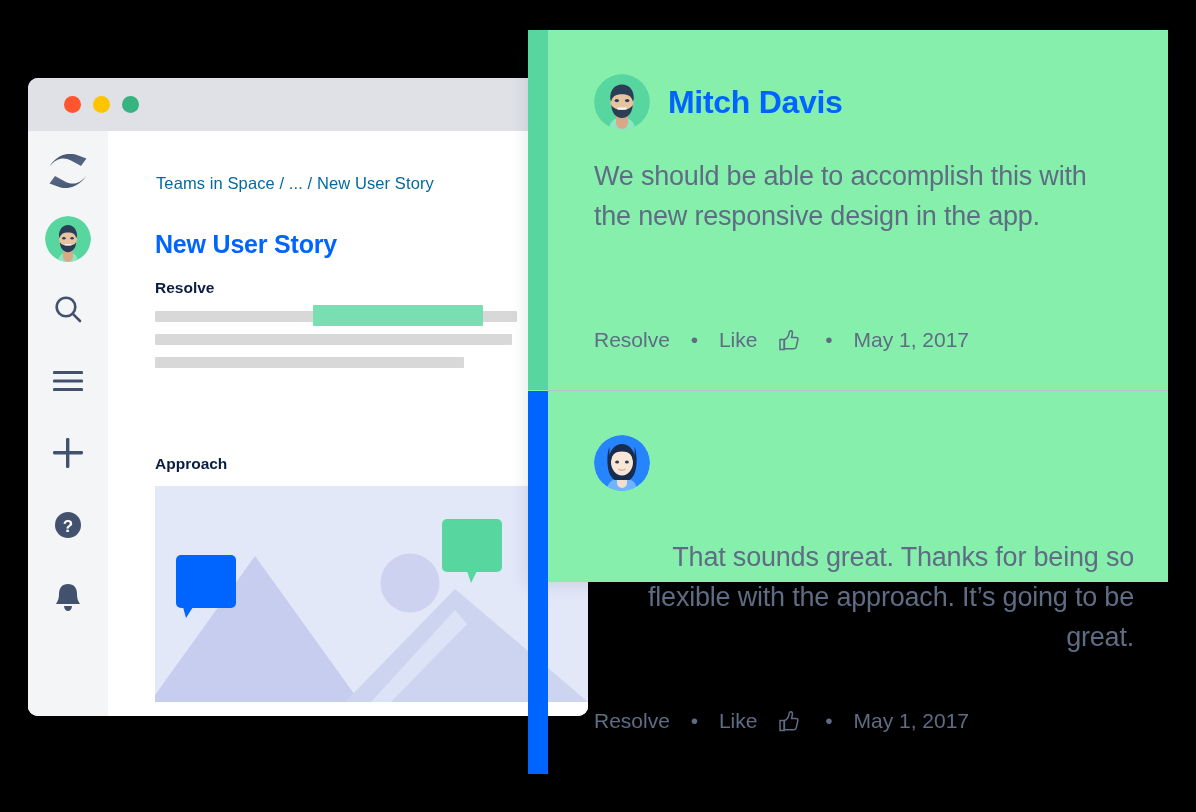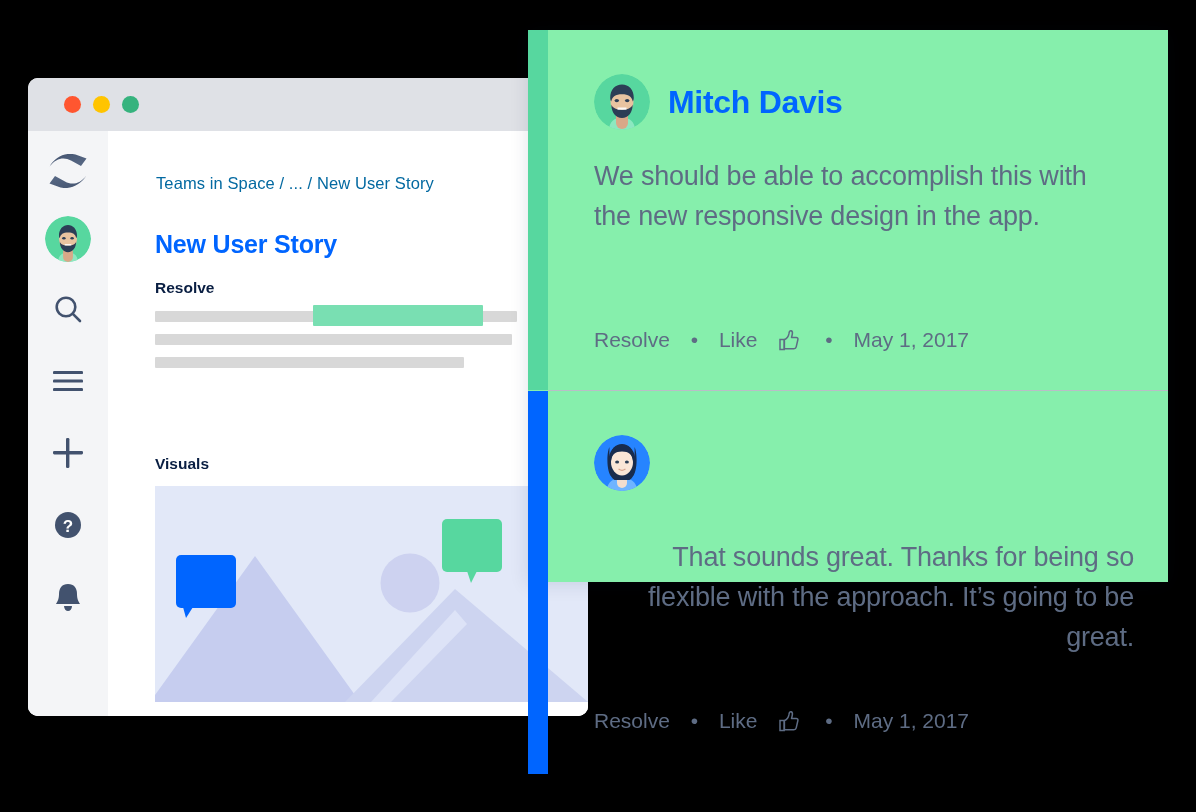--- a/index.html
+++ b/index.html
@@ -368,21 +368,21 @@
 
         <div id="page-title">New User Story</div>
 
         <div id="approach-heading">Resolve</div>
 
         <div class="skeleton-line" id="sk1"></div>
         <div class="skeleton-line" id="sk2"></div>
         <div class="skeleton-line" id="sk3"></div>
         <div id="highlight-bar"></div>
 
-        <div id="visuals-heading">Visuals</div>
+        <div id="visuals-heading">Approach</div>
 
         <div id="visuals-image">
           <svg width="433" height="216" viewBox="0 0 433 216">
             <rect width="433" height="216" fill="#e2e8f8"></rect>
             <circle cx="255" cy="97" r="29.5" fill="#cdd2f0"></circle>
             <path d="M-5 216 L100 70 L205 216 Z" fill="#c6cdef"></path>
             <path d="M190 216 L300 103 L433 216 Z" fill="#cdd4f0"></path>
             <path d="M216 216 L300 124 L312 138 L236 216 Z" fill="#dde3f7"></path>
             <g>
               <rect x="21" y="69" width="60" height="53" rx="5" fill="#0065ff"></rect>

